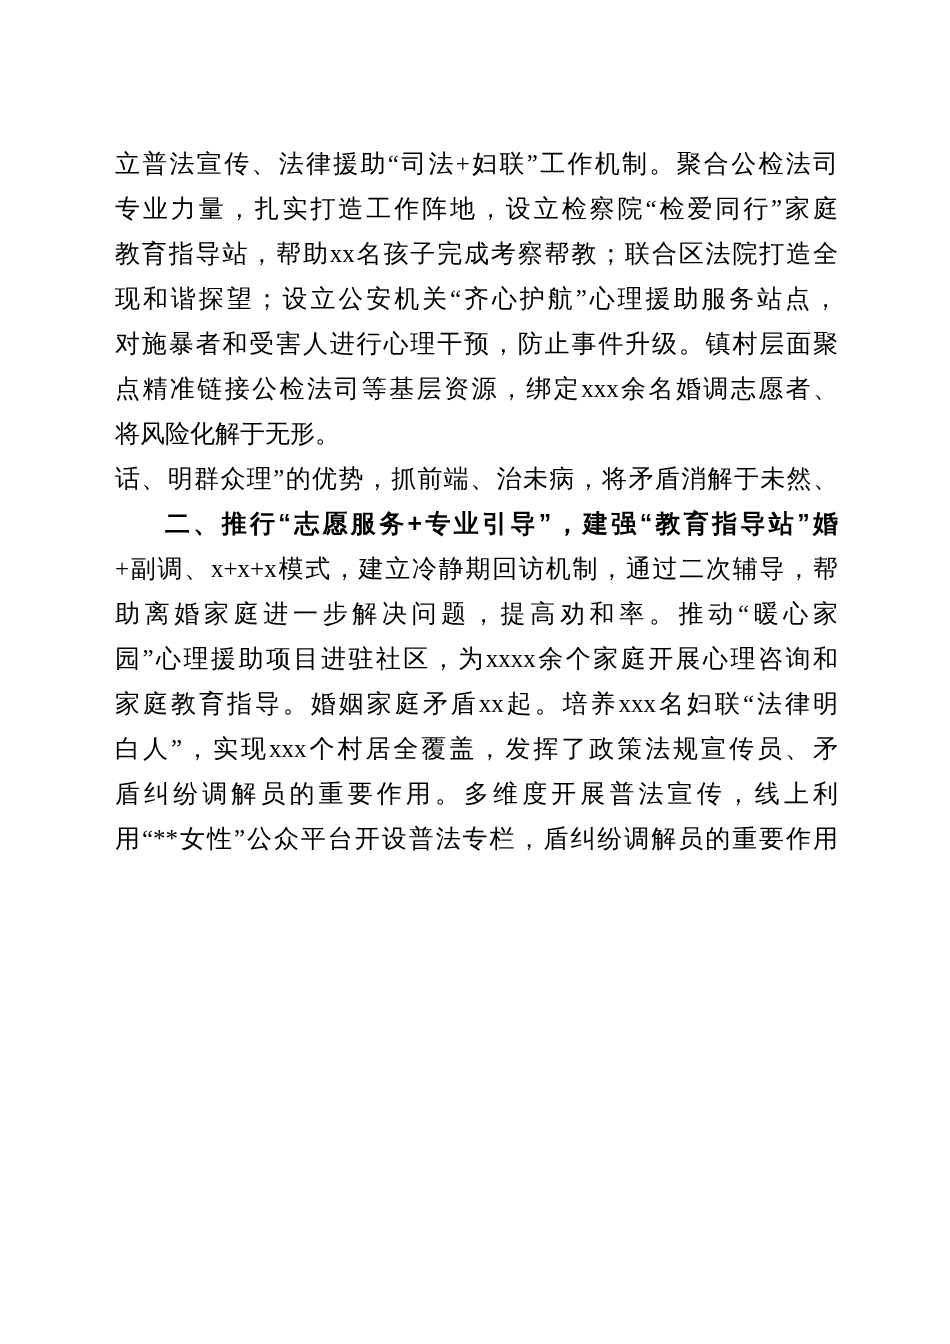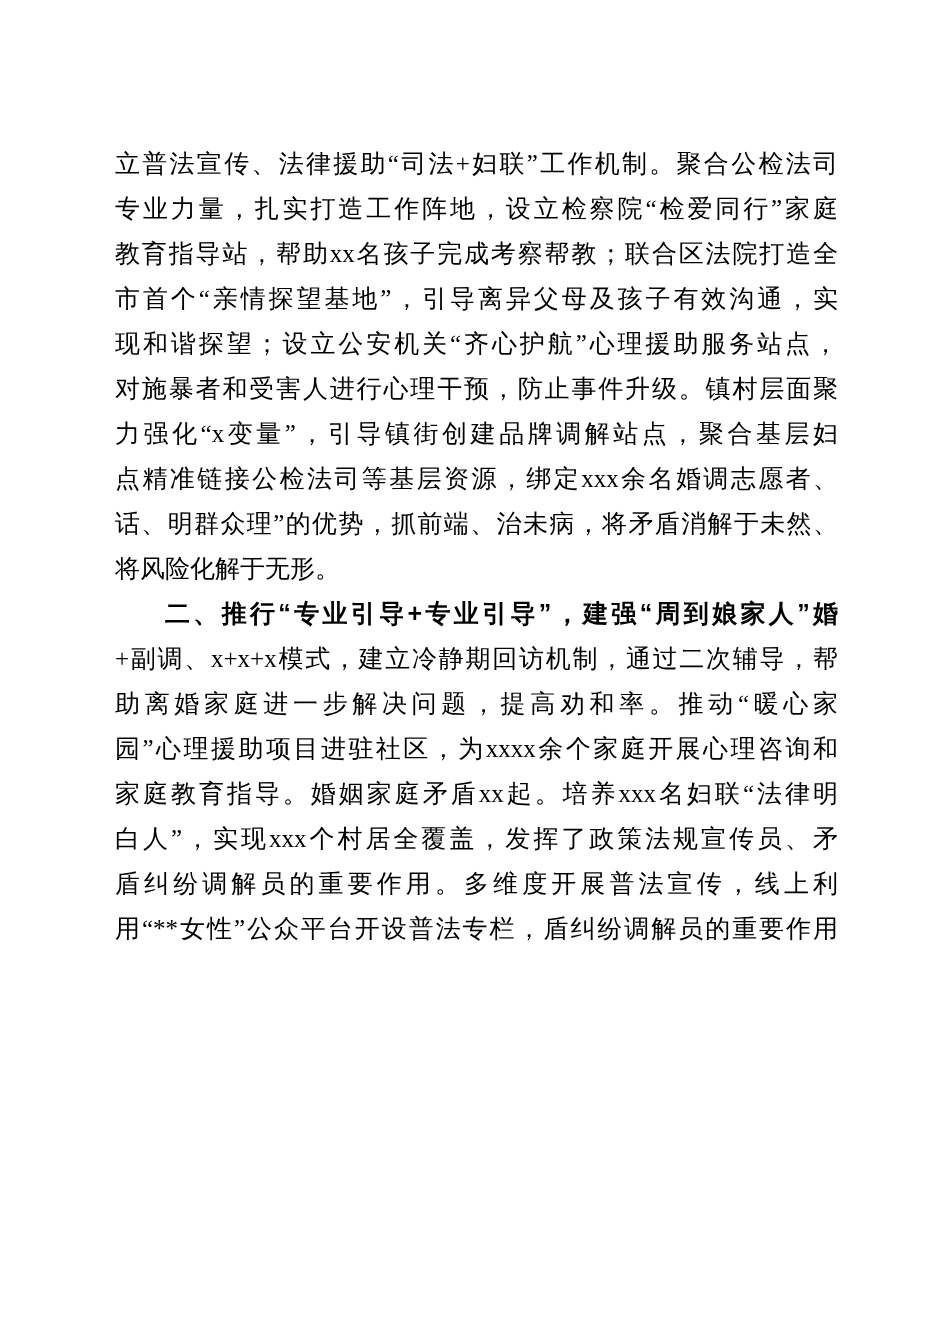--- a/index.html
+++ b/index.html
@@ -49,30 +49,28 @@
 </style>
 </head>
 <body>
 
 <div class="page">
   <div class="text-block">
       <div class="paragraph">
         <div class="line just"><span class="seg">立普法宣传、法律援助“司法+妇联”工作机制。聚合公检法司</span></div>
         <div class="line just"><span class="seg">专业力量，扎实打造工作阵地，设立检察院“检爱同行”家庭</span></div>
         <div class="line just"><span class="seg">教育指导站，帮助xx名孩子完成考察帮教；联合区法院打造全</span></div>
-        <div class="line just"><span class="seg">市首个“亲情探望基地”，引导离异父母及孩子有效沟通，实</span></div>
         <div class="line just"><span class="seg">现和谐探望；设立公安机关“齐心护航”心理援助服务站点，</span></div>
         <div class="line just"><span class="seg">对施暴者和受害人进行心理干预，防止事件升级。镇村层面聚</span></div>
-        <div class="line just"><span class="seg">力强化“x变量”，引导镇街创建品牌调解站点，聚合基层妇</span></div>
         <div class="line just"><span class="seg">点精准链接公检法司等基层资源，绑定xxx余名婚调志愿者、</span></div>
+        <div class="line"><span class="seg">将风险化解于无形。</span></div>
         <div class="line just"><span class="seg">话、明群众理”的优势，抓前端、治未病，将矛盾消解于未然、</span></div>
-        <div class="line"><span class="seg">将风险化解于无形。</span></div>
       </div>
       <div class="paragraph">
-        <div class="line just indent"><span class="seg bold">二、推行“专业引导+专业引导”，建强“周到娘家人”婚</span></div>
+        <div class="line just indent"><span class="seg bold">二、推行“志愿服务+专业引导”，建强“教育指导站”婚</span></div>
         <div class="line just"><span class="seg">+副调、x+x+x模式，建立冷静期回访机制，通过二次辅导，帮</span></div>
         <div class="line just"><span class="seg">助离婚家庭进一步解决问题，提高劝和率。推动“暖心家</span></div>
         <div class="line just"><span class="seg">园”心理援助项目进驻社区，为xxxx余个家庭开展心理咨询和</span></div>
         <div class="line just"><span class="seg">家庭教育指导。婚姻家庭矛盾xx起。培养xxx名妇联“法律明</span></div>
         <div class="line just"><span class="seg">白人”，实现xxx个村居全覆盖，发挥了政策法规宣传员、矛</span></div>
         <div class="line just"><span class="seg">盾纠纷调解员的重要作用。多维度开展普法宣传，线上利</span></div>
         <div class="line just"><span class="seg">用“**女性”公众平台开设普法专栏，盾纠纷调解员的重要作用</span></div>
       </div>
     </div>
 </div>

